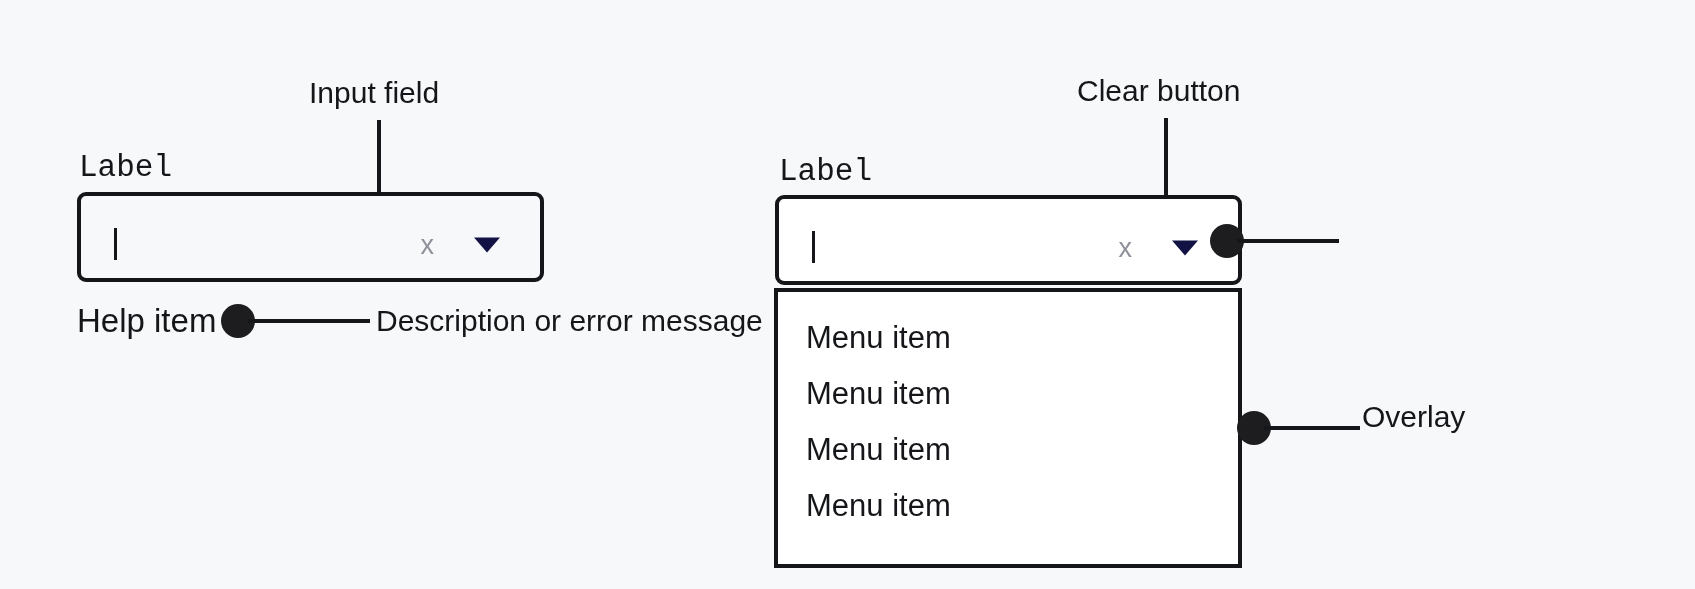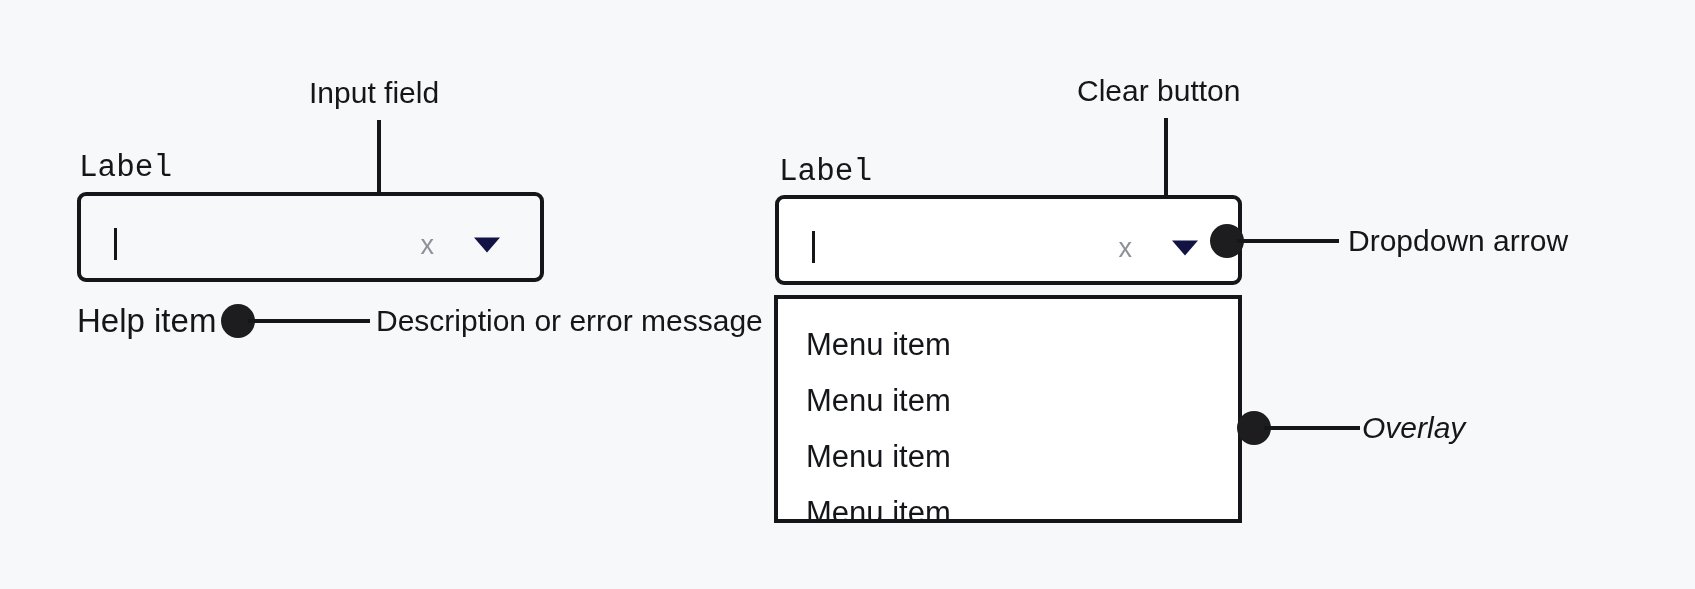--- a/index.html
+++ b/index.html
@@ -154,26 +154,25 @@
   <div class="field-box is-white" style="left:743px; top:163px; width:467px; height:90px;">
     <div class="caret" style="left:25px; top:24px; height:32px;"></div>
     <div class="field-adornments" style="right:24px; top:50%; transform:translateY(-50%); gap:24px;">
       <span class="clear-glyph">x</span>
       <span class="caret-tri"></span>
     </div>
   </div>
 
   <div class="anchor-dot" style="left:1178px; top:192px;"></div>
   <div class="leader-h" style="left:1205px; top:207px; width:102px;"></div>
-  <div class="callout-text" style="left:1316px; top:194px;">Dropdown arrow</div>
 
-  <div class="overlay-panel" style="left:742px; top:263px; width:468px; height:228px;">
+  <div class="overlay-panel" style="left:742px; top:256px; width:468px; height:280px;">
     <div class="menu-item" style="left:20px; top:22px;">Menu item</div>
     <div class="menu-item" style="left:20px; top:78px;">Menu item</div>
     <div class="menu-item" style="left:20px; top:134px;">Menu item</div>
     <div class="menu-item" style="left:20px; top:190px;">Menu item</div>
   </div>
 
   <div class="anchor-dot" style="left:1205px; top:379px;"></div>
   <div class="leader-h" style="left:1232px; top:394px; width:96px;"></div>
-  <div class="callout-text" style="left:1330px; top:381px;font-style:italic;">Overlay</div>
+  <div class="callout-text" style="left:1330px; top:370px;">Overlay</div>
 
 </div>
 
 </body></html>

